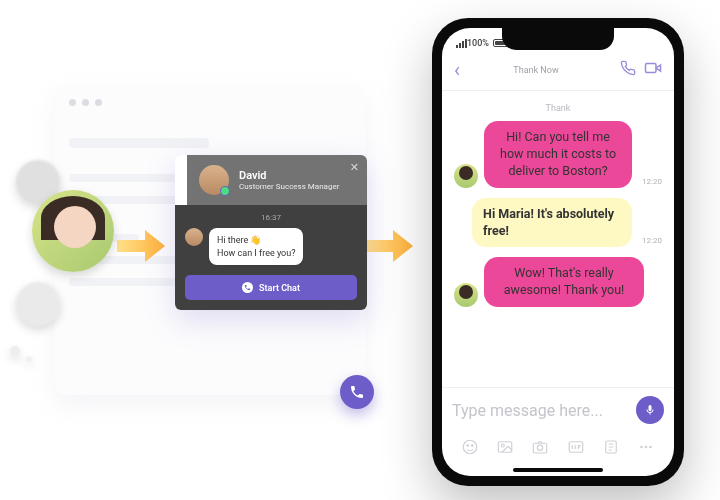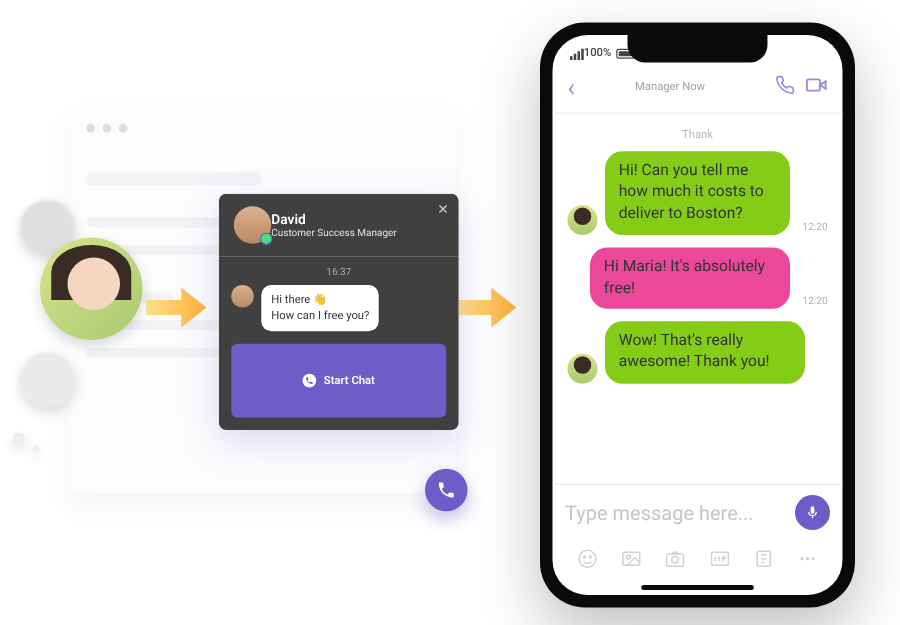--- a/index.html
+++ b/index.html
@@ -88,26 +88,28 @@
     top: 155px;
     width: 192px;
     border-radius: 6px;
     box-shadow: 0 10px 30px rgba(120,100,200,0.22);
     background: #fff;
     overflow: hidden;
     z-index: 5;
     font-size: 10px;
   }
   .widget-head {
-    background: #404040;
+    background: #737373;
     color: #fff;
     padding: 10px 12px;
     display: flex;
     align-items: center;
+    gap: 10px;
     position: relative;
+    margin-left: 12px;
   }
   .widget-head .agent-av {
     width: 30px; height: 30px; border-radius: 50%;
     background: linear-gradient(#d9b38c,#b88a63);
     flex-shrink: 0;
     position:relative;
   }
   .widget-head .agent-av::after{
     content:"";position:absolute;bottom:-1px;right:-1px;
     width:8px;height:8px;border-radius:50%;background:#4ade80;border:1.5px solid #6d5dc9;
@@ -125,21 +127,21 @@
   .widget-time { text-align: center; color: #aaa; font-size: 8px; margin-bottom: 6px;}
   .agent-row { display:flex; gap:6px; align-items:flex-start;}
   .agent-row .mini-av{ width:18px;height:18px;border-radius:50%;background:linear-gradient(#d9b38c,#b88a63);}
   .agent-bubble {
     background:#fff; border-radius:8px; padding:6px 8px;
     box-shadow:0 1px 3px rgba(0,0,0,0.08);
     font-size:9px; line-height:1.4; color:#333;
   }
   .start-btn{
     margin-top:10px; background:#6d5dc9; color:#fff;
-    border-radius:5px; padding:24px; text-align:center;
+    border-radius:5px; padding:7px; text-align:center;
     font-size:9px; font-weight:600;
     display:flex;align-items:center;justify-content:center;gap:6px;
   }
   .phone-ico{
     width:11px;height:11px;border-radius:50%;background:#fff;
     display:inline-flex;align-items:center;justify-content:center;
   }
   .phone-ico svg{width:7px;height:7px;}
 
   .fab{
@@ -201,22 +203,22 @@
     font-size:12px;
   }
   .day-sep{text-align:center;color:#b8b8c0;font-size:9px;margin:2px 0 8px;}
   .msg-row{display:flex;gap:6px;margin-bottom:10px;align-items:flex-end;}
   .msg-row .av-m{width:24px;height:24px;border-radius:50%;background:linear-gradient(#d8e48a,#a8c96f);flex-shrink:0;}
   .msg-row .av-m::before{content:"";display:block;width:14px;height:14px;border-radius:50%;background:#3b2b25;margin:2px auto 0;}
   .bubble{
     border-radius:14px; padding:8px 11px; max-width:160px;
     font-size:12.5px;line-height:1.35;color:#333;position:relative;
   }
-  .bubble.in{background:#84cc16;}
-  .bubble.out{background:#ec4899;margin-left:auto;}
+  .bubble.in{background:#ec4899;text-align:center;}
+  .bubble.out{background:#fef9c3;margin-left:auto;font-weight:bold;}
   .time{font-size:8px;color:#b0b0b8;align-self:flex-end;margin-left:4px;margin-bottom:2px;}
   .msg-row.right{justify-content:flex-end;}
 
   .compose{
     border-top:1px solid #eee;padding:8px 10px;
     display:flex;align-items:center;gap:10px;
   }
   .compose .placeholder{color:#c4c4cc;font-size:16px;flex:1;}
   .compose .mic{
     width:28px;height:28px;border-radius:50%;background:#6d5dc9;
@@ -328,21 +330,21 @@
           </span>
       </div>
       <div class="right">
         <span>100%</span>
         <span class="batt"></span>
       </div>
     </div>
     <div class="nav-head">
       <span class="back">‹</span>
       <div class="title">
-        <div class="s">Manager Now</div>
+        <div class="s">Thank Now</div>
       </div>
       <span class="call-ico">
         <svg width="16" height="16" viewBox="0 0 24 24" fill="none" stroke="#9a8cd8" stroke-width="2">
             <path d="M22 16.9v3a2 2 0 0 1-2.2 2 19.8 19.8 0 0 1-8.6-3.1 19.5 19.5 0 0 1-6-6A19.8 19.8 0 0 1 2.1 4.2 2 2 0 0 1 4.1 2h3a2 2 0 0 1 2 1.7c.1.9.3 1.8.6 2.6a2 2 0 0 1-.5 2.1L8 9.6a16 16 0 0 0 6 6l1.2-1.2a2 2 0 0 1 2.1-.5c.9.3 1.7.5 2.6.6a2 2 0 0 1 1.7 2z"></path>
           </svg>
       </span>
       <span class="call-ico">
         <svg width="18" height="18" viewBox="0 0 24 24" fill="none" stroke="#9a8cd8" stroke-width="2">
             <rect x="2" y="6" width="14" height="12" rx="2"></rect>
             <path d="M22 8l-6 4 6 4V8z"></path>

